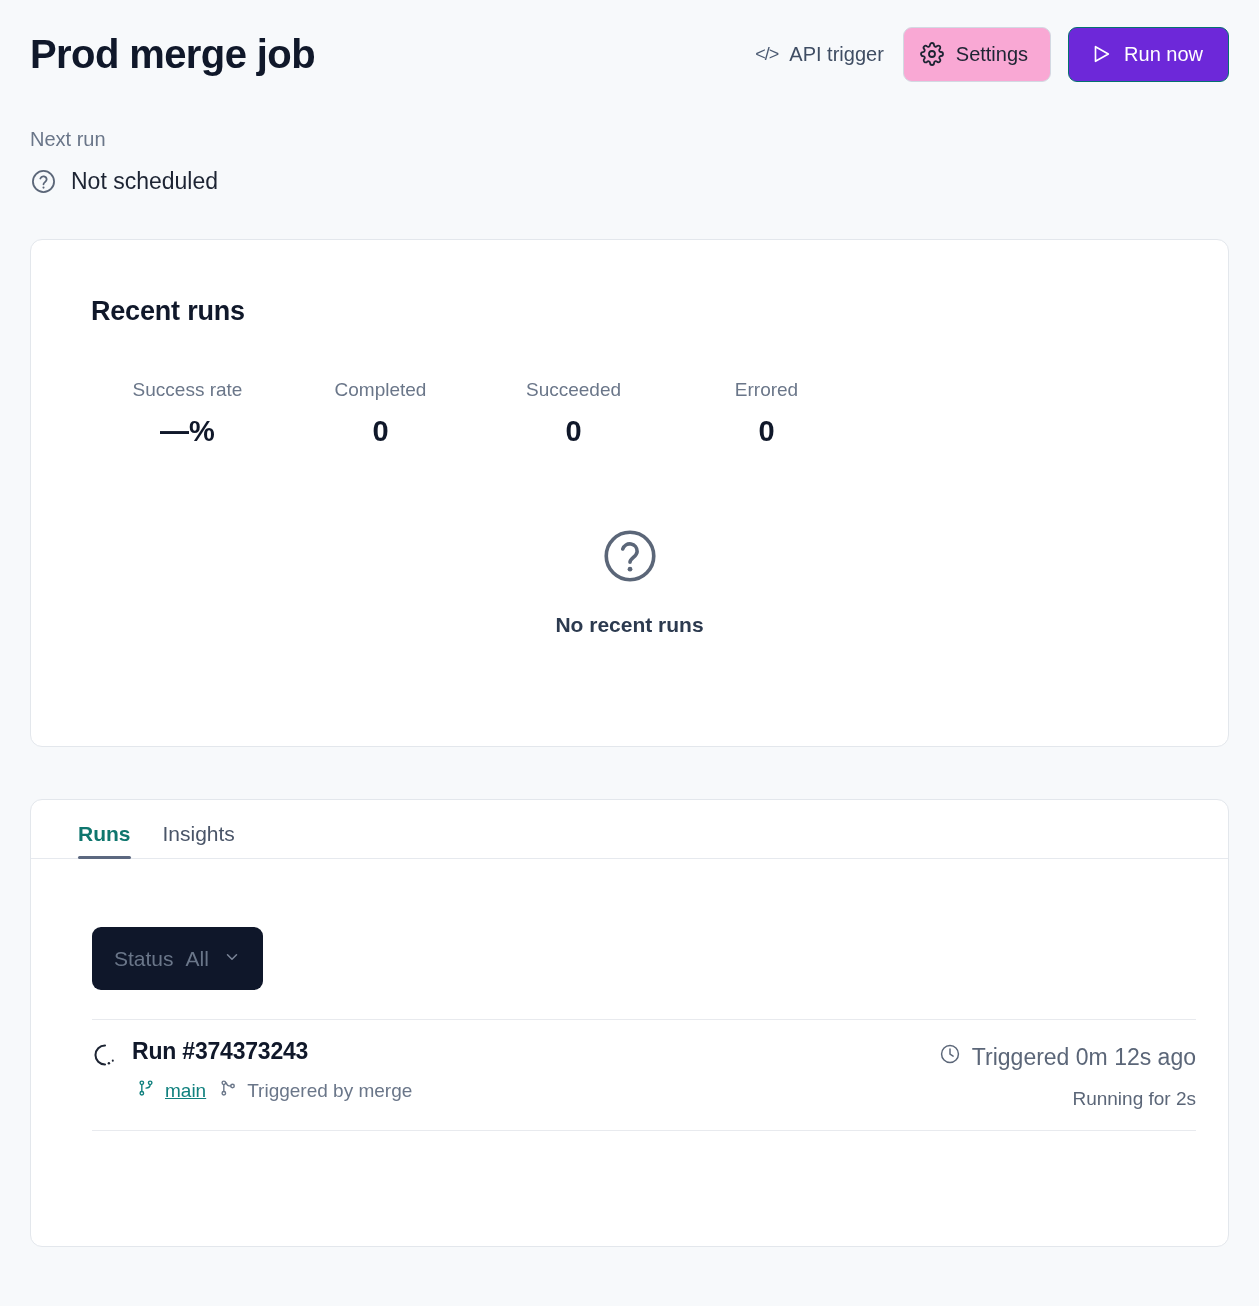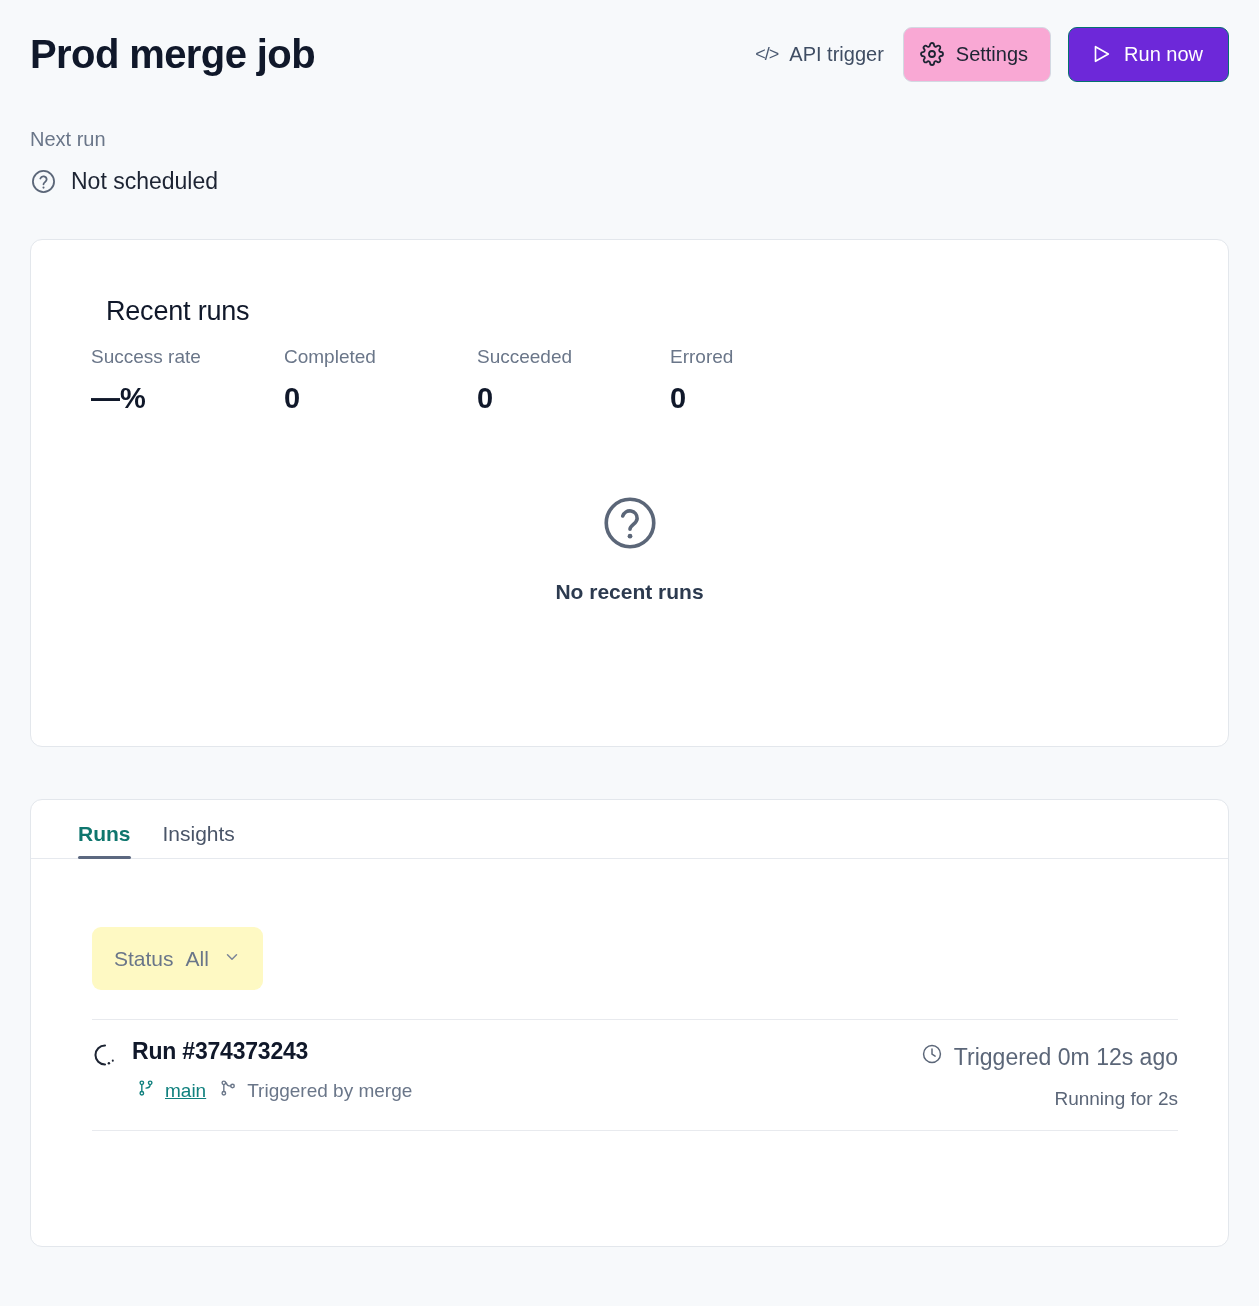--- a/index.html
+++ b/index.html
@@ -49,23 +49,23 @@
   .next-run-value {
     display: flex; align-items: flex-start; gap: 14px;
     margin-top: 17px; font-size: 23px; color: #1d2433;
   }
 
   
   .card {
     background: #ffffff; border: 1px solid #e3e7ec; border-radius: 12px;
   }
   .card-recent { margin-top: 38px; height: 508px; padding: 56px 60px 0 60px; }
-  .card-title { font-size: 27px; font-weight: 400; color: #10182a; letter-spacing: -0.2px; margin-left: 15px; }
-
-  .stats { display: flex; margin-top: 19px; }
+  .card-title { font-size: 27px; font-weight: 700; color: #10182a; letter-spacing: -0.2px; }
+
+  .stats { display: flex; margin-top: 52px; text-align: center; }
   .stat { width: 193px; }
   .stat-label { font-size: 19px; color: #6a7689; }
   .stat-value { margin-top: 14px; font-size: 29px; font-weight: 700; color: #10182a; }
 
   .empty-state {
     display: flex; flex-direction: column; align-items: center;
     margin-top: 78px;
   }
   .empty-text { margin-top: 23px; font-size: 21px; font-weight: 700; color: #2c3a4f; }
 
@@ -86,26 +86,26 @@
   .tab.active { font-weight: 700; color: #0f766e; }
   .tab.active::after {
     content: ""; position: absolute; left: 0; right: 0; bottom: 0;
     height: 3px; background: #5c6880; border-radius: 2px;
   }
 
   .filter-row { padding: 68px 0 0 61px; }
   .status-filter {
     display: inline-flex; align-items: center; gap: 12px;
     height: 63px; padding: 0 22px; border-radius: 9px;
-    background: #fef9c3; font-size: 21px; color: #6a7689; cursor: pointer;
+    background: #0f172a; font-size: 21px; color: #6a7689; cursor: pointer;
   }
   .status-filter .val { color: #6a7689; }
   .chev { color: #7b8598; font-size: 15px; margin-left: 2px; }
 
-  .runs-list { margin: 29px 50px 0 61px; }
+  .runs-list { margin: 29px 32px 0 61px; }
   .run-row {
     border-top: 1px solid #e8eaee; border-bottom: 1px solid #e8eaee;
     padding: 18px 0 20px 0;
     display: flex; justify-content: space-between; align-items: flex-start;
     cursor: pointer;
   }
   .run-left { display: flex; gap: 14px; }
   .run-title { font-size: 23px; font-weight: 700; color: #10182a; letter-spacing: -0.2px; }
   .run-meta { display: flex; align-items: center; gap: 12px; margin-top: 13px; margin-left: 4px; }
   .meta-item { display: flex; align-items: center; gap: 9px; font-size: 19px; }

